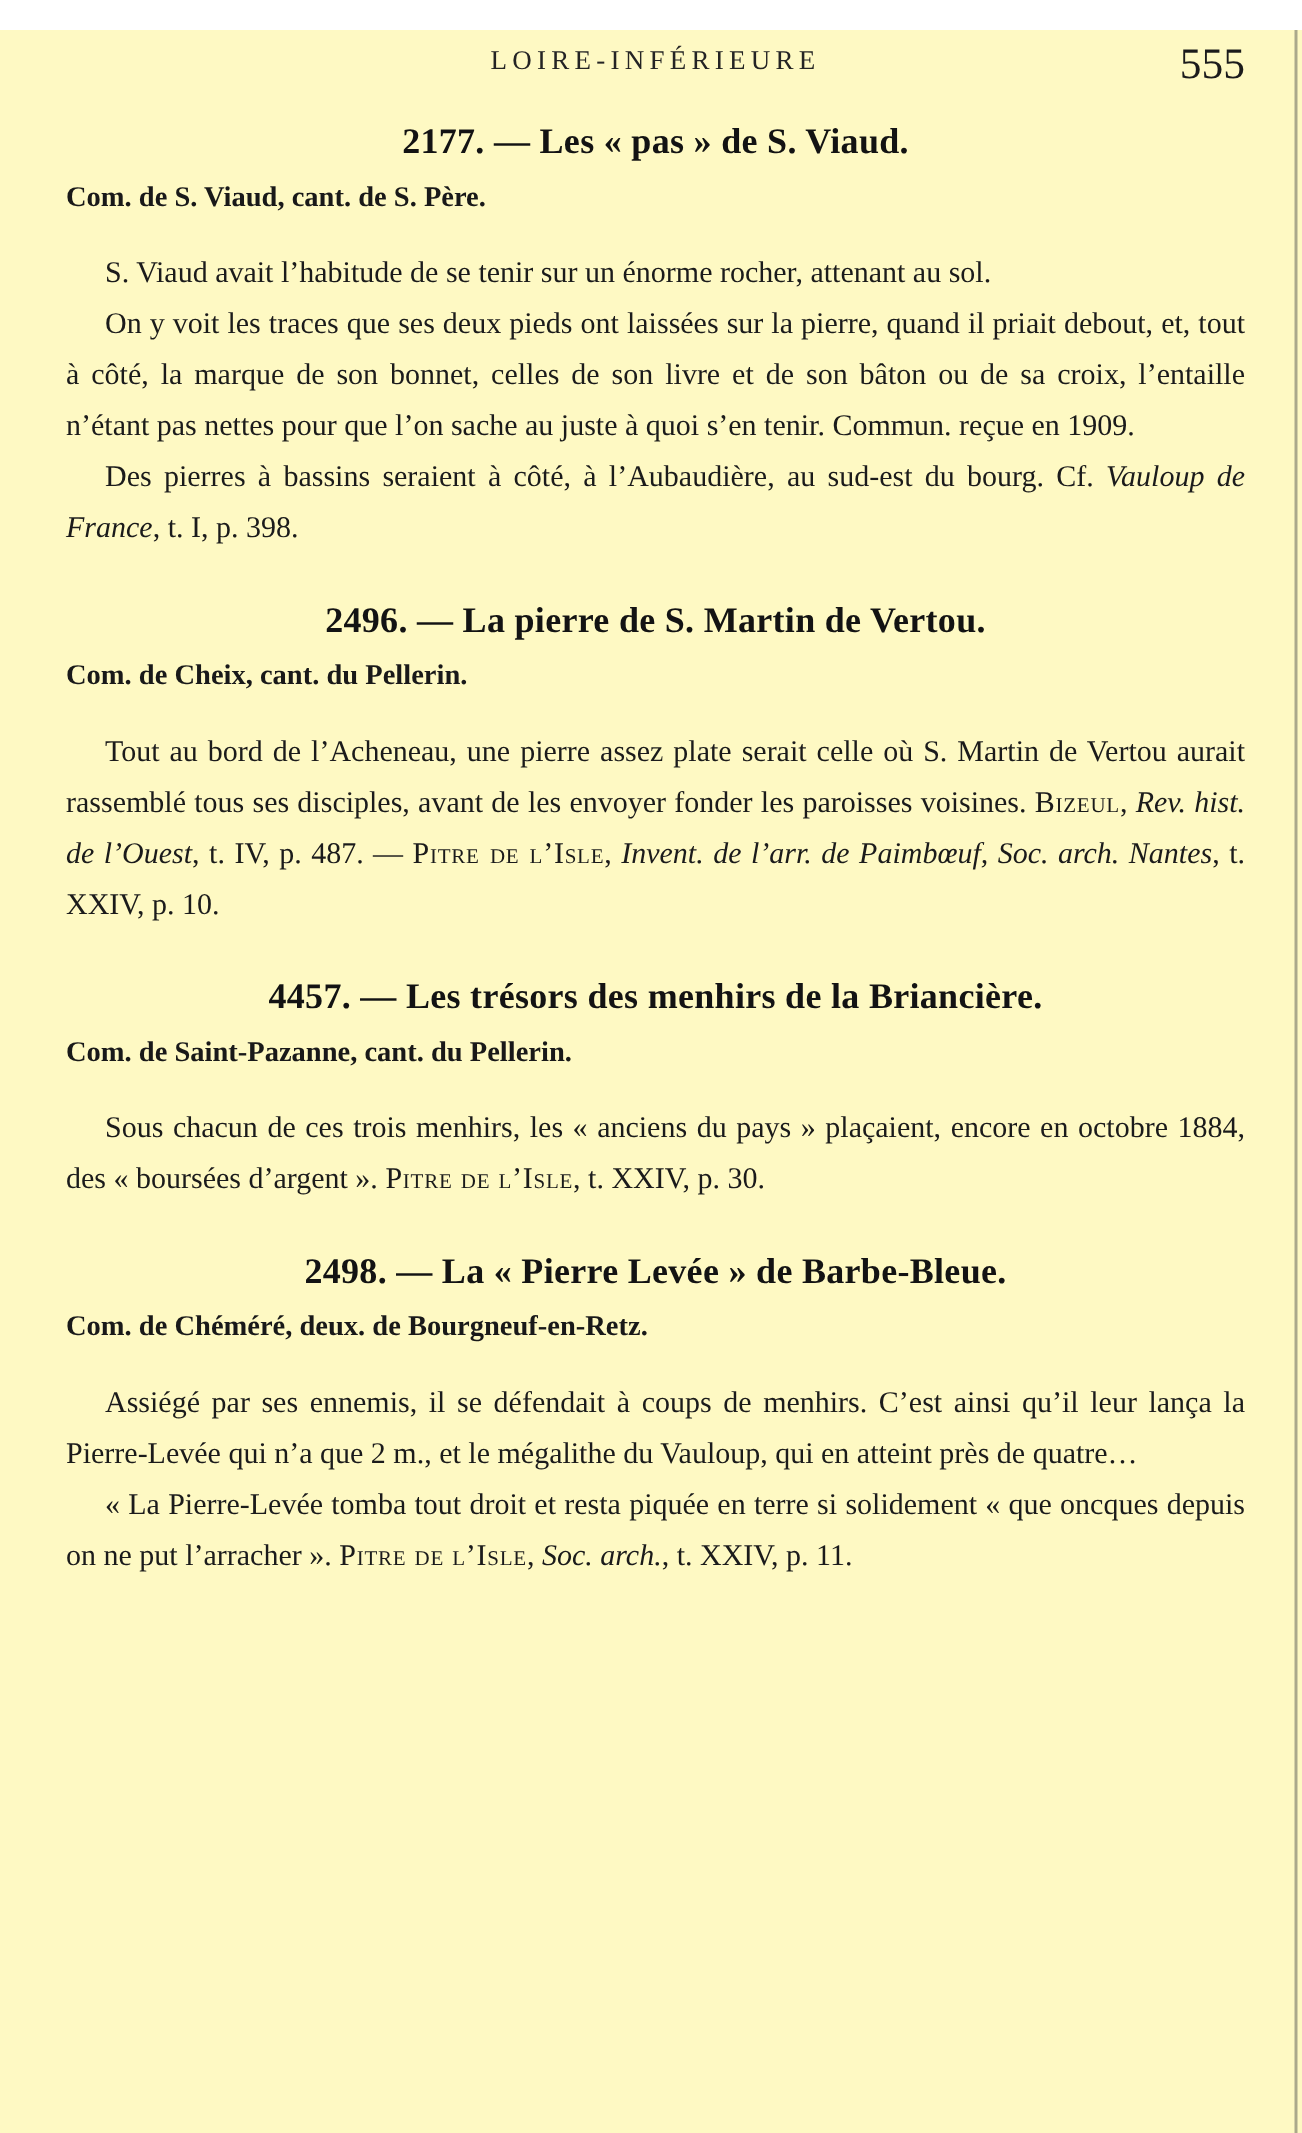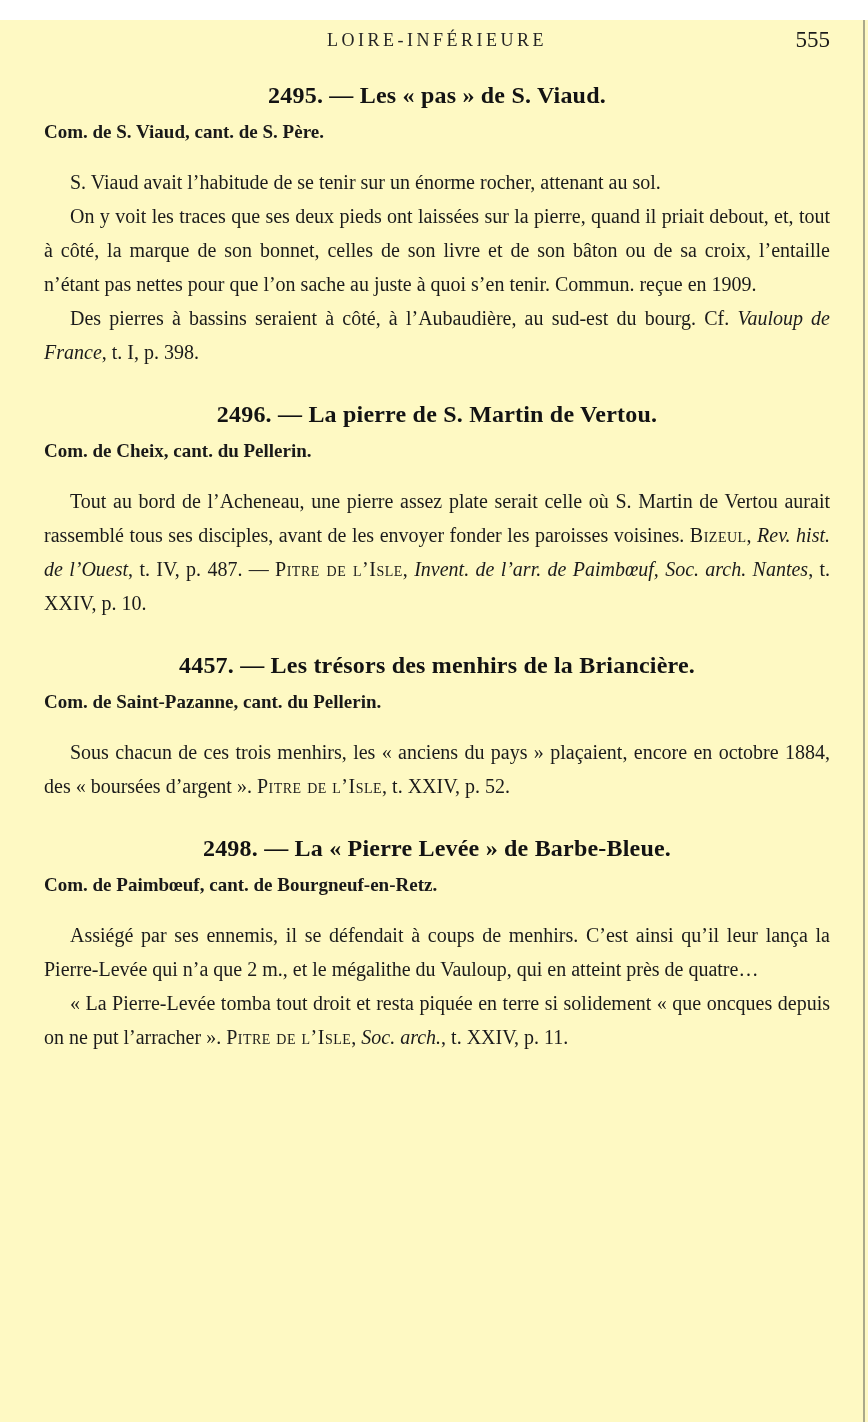--- a/index.html
+++ b/index.html
@@ -23,21 +23,21 @@
     background: rgba(70,70,70,0.45);
   }
   .running-head { position: relative; height: 32px; margin-bottom: 10px; }
   .running-title {
     display: block; text-align: center;
     font-size: 18px; letter-spacing: 3.5px;
     color: #242424; font-weight: 500;
   }
   .page-number {
     position: absolute; right: 0; top: -3px;
-    font-size: 23px; color: #1b1b1b; font-family: Liberation Serif, serif;
+    font-size: 29px; color: #1b1b1b; font-family: Liberation Serif, serif;
   }
   .entry-heading {
     text-align: center;
     font-size: 24px; font-weight: bold;
     margin: 32px 0 12px; color: #131313;
     letter-spacing: 0.2px;
   }
   .entry-heading.first { margin-top: 20px; }
   .entry-subheading {
     text-align: left;
@@ -61,40 +61,40 @@
   <div class="scan-edge"></div>
 
   <header class="running-head">
     <span class="running-title">LOIRE-INFÉRIEURE</span>
     <span class="page-number">555</span>
   </header>
 
   <main>
 
     <section class="entry">
-      <h2 class="entry-heading first">2495. — Les « pas » de S. Viaud.</h2>
+      <h2 class="entry-heading first">2177. — Les « pas » de S. Viaud.</h2>
       <h3 class="entry-subheading">Com. de S. Viaud, cant. de S. Père.</h3>
       <p><span class="seg seg-normal">S. Viaud avait l’habitude de se tenir sur un énorme rocher, attenant au sol.</span></p>
       <p><span class="seg seg-normal">On y voit les traces que ses deux pieds ont laissées sur la pierre, quand il priait debout, et, tout à côté, la marque de son bonnet, celles de son livre et de son bâton ou de sa croix, l’entaille n’étant pas nettes pour que l’on sache au juste à quoi s’en tenir. Commun. reçue en 1909.</span></p>
       <p><span class="seg seg-normal">Des pierres à bassins seraient à côté, à l’Aubaudière, au sud-est du bourg. Cf. </span><span class="seg seg-italic">Vauloup de France</span><span class="seg seg-normal">, t. I, p. 398.</span></p>
     </section>
 
     <section class="entry">
       <h2 class="entry-heading">2496. — La pierre de S. Martin de Vertou.</h2>
       <h3 class="entry-subheading">Com. de Cheix, cant. du Pellerin.</h3>
       <p><span class="seg seg-normal">Tout au bord de l’Acheneau, une pierre assez plate serait celle où S. Martin de Vertou aurait rassemblé tous ses disciples, avant de les envoyer fonder les paroisses voisines. </span><span class="seg seg-smallcaps">Bizeul</span><span class="seg seg-normal">, </span><span class="seg seg-italic">Rev. hist. de l’Ouest</span><span class="seg seg-normal">, t. IV, p. 487. — </span><span class="seg seg-smallcaps">Pitre de l’Isle</span><span class="seg seg-normal">, </span><span class="seg seg-italic">Invent. de l’arr. de Paimbœuf, Soc. arch. Nantes</span><span class="seg seg-normal">, t. XXIV, p. 10.</span></p>
     </section>
 
     <section class="entry">
       <h2 class="entry-heading">4457. — Les trésors des menhirs de la Briancière.</h2>
       <h3 class="entry-subheading">Com. de Saint-Pazanne, cant. du Pellerin.</h3>
-      <p><span class="seg seg-normal">Sous chacun de ces trois menhirs, les « anciens du pays » plaçaient, encore en octobre 1884, des « boursées d’argent ». </span><span class="seg seg-smallcaps">Pitre de l’Isle</span><span class="seg seg-normal">, t. XXIV, p. 52.</span></p>
+      <p><span class="seg seg-normal">Sous chacun de ces trois menhirs, les « anciens du pays » plaçaient, encore en octobre 1884, des « boursées d’argent ». </span><span class="seg seg-smallcaps">Pitre de l’Isle</span><span class="seg seg-normal">, t. XXIV, p. 30.</span></p>
     </section>
 
     <section class="entry">
       <h2 class="entry-heading">2498. — La « Pierre Levée » de Barbe-Bleue.</h2>
-      <h3 class="entry-subheading">Com. de Paimbœuf, cant. de Bourgneuf-en-Retz.</h3>
+      <h3 class="entry-subheading">Com. de Chéméré, deux. de Bourgneuf-en-Retz.</h3>
       <p><span class="seg seg-normal">Assiégé par ses ennemis, il se défendait à coups de menhirs. C’est ainsi qu’il leur lança la Pierre-Levée qui n’a que 2 m., et le mégalithe du Vauloup, qui en atteint près de quatre…</span></p>
       <p><span class="seg seg-normal">« La Pierre-Levée tomba tout droit et resta piquée en terre si solidement « que oncques depuis on ne put l’arracher ». </span><span class="seg seg-smallcaps">Pitre de l’Isle</span><span class="seg seg-normal">, </span><span class="seg seg-italic">Soc. arch.</span><span class="seg seg-normal">, t. XXIV, p. 11.</span></p>
     </section>
 
   </main>
 </div>
 
 </body></html>

